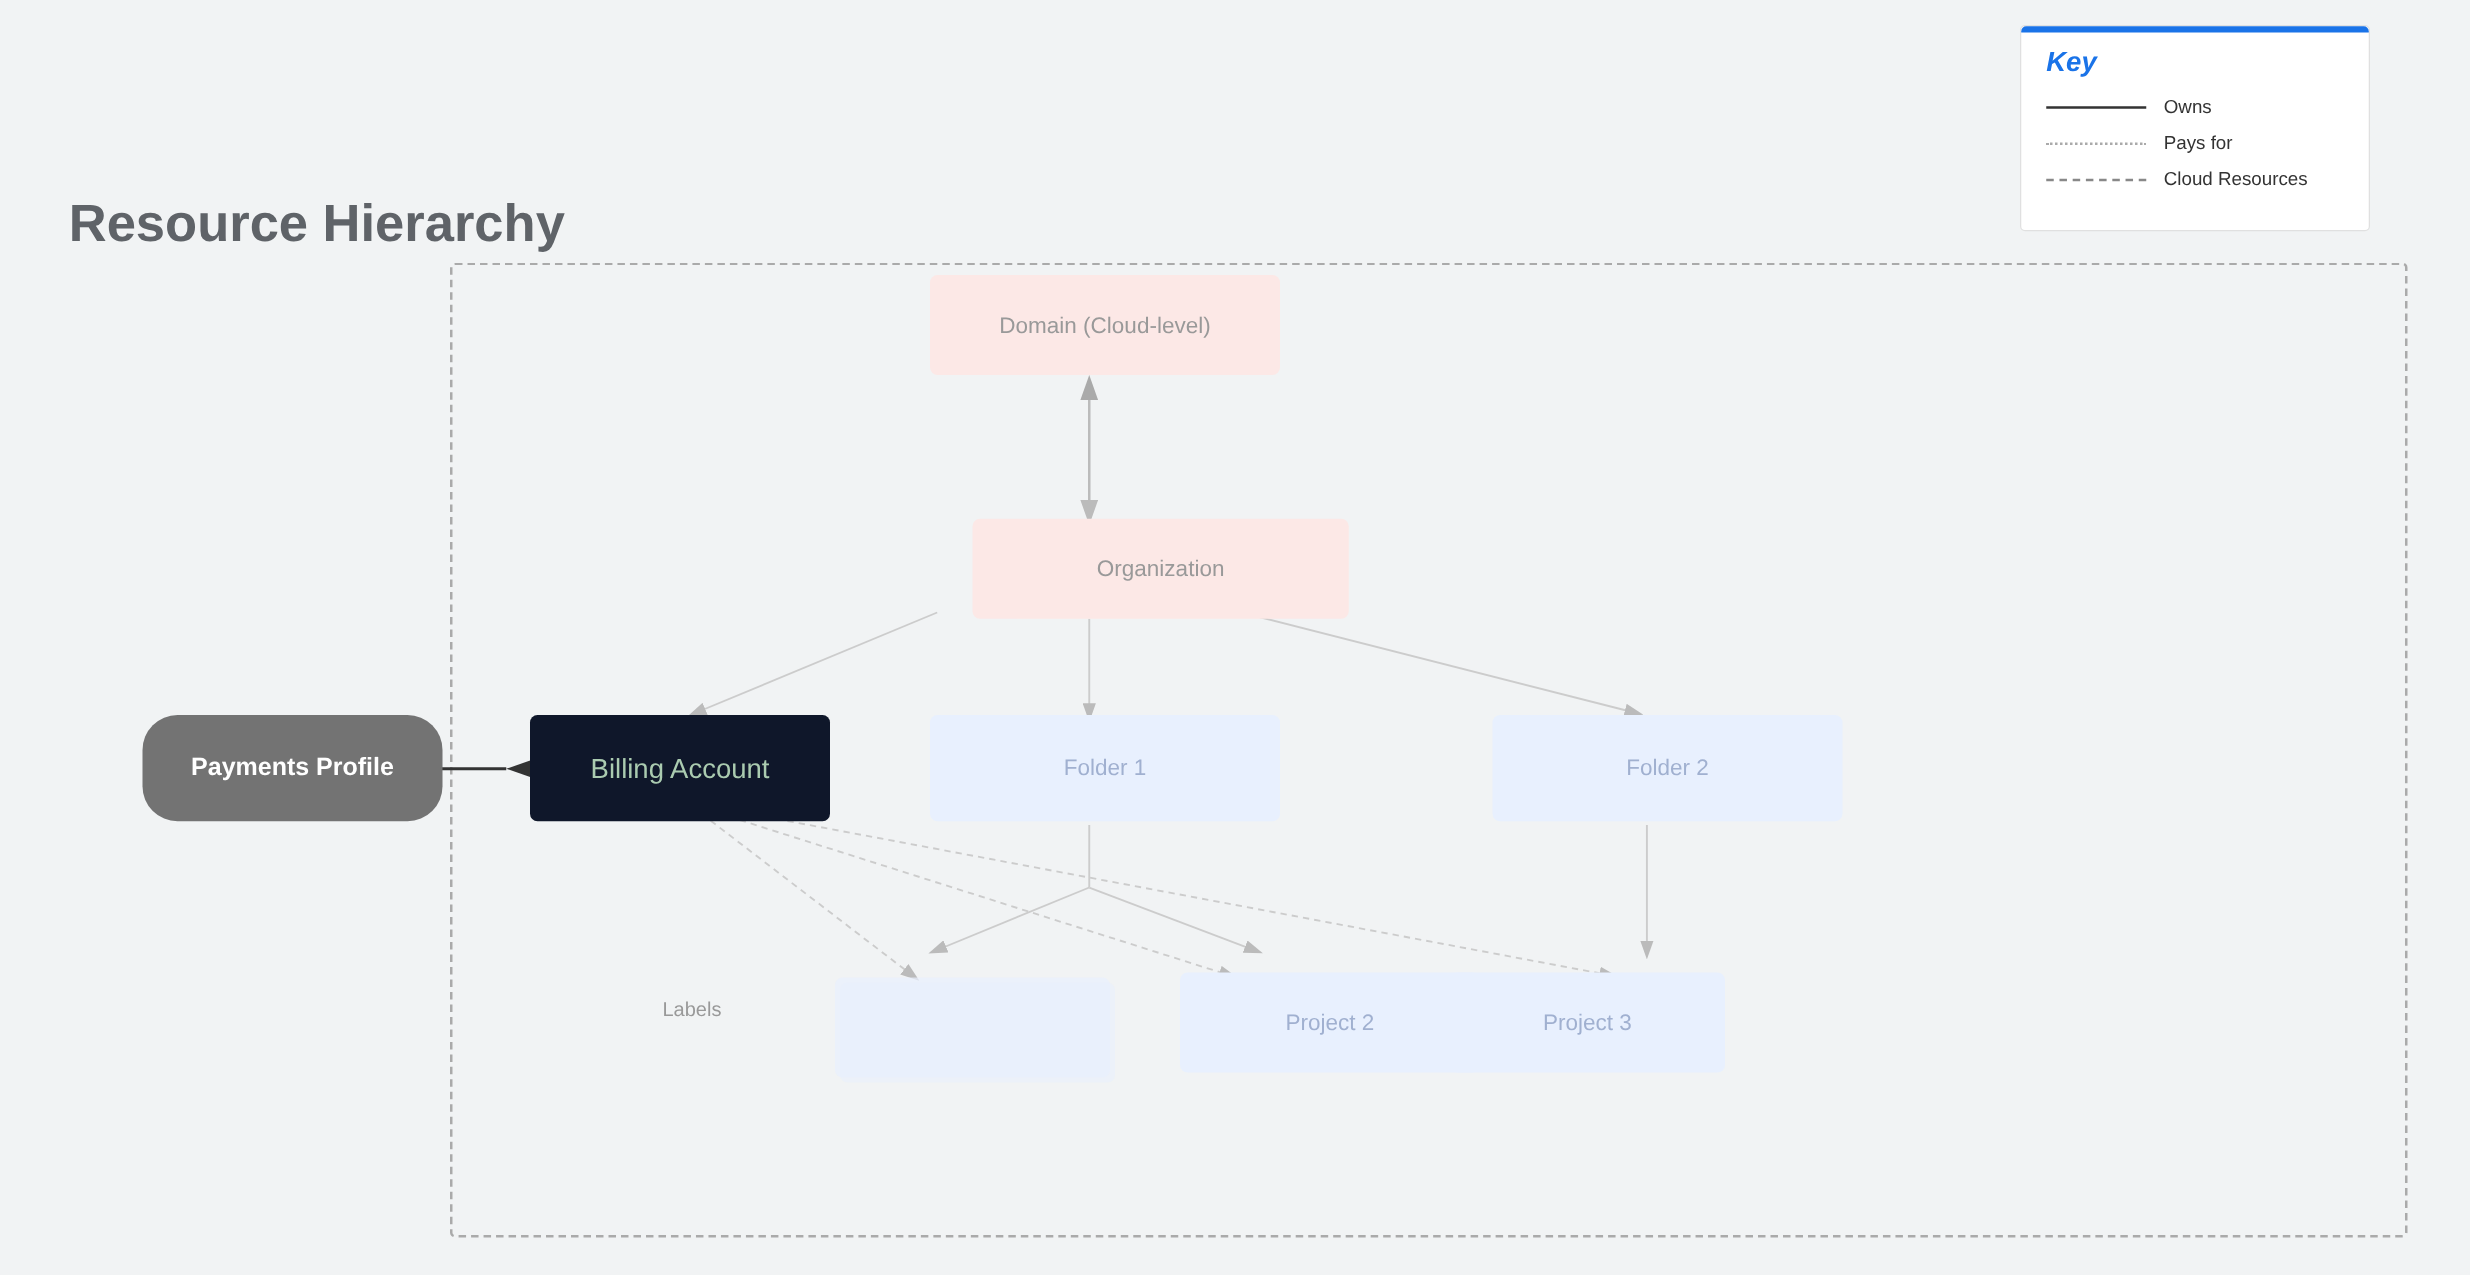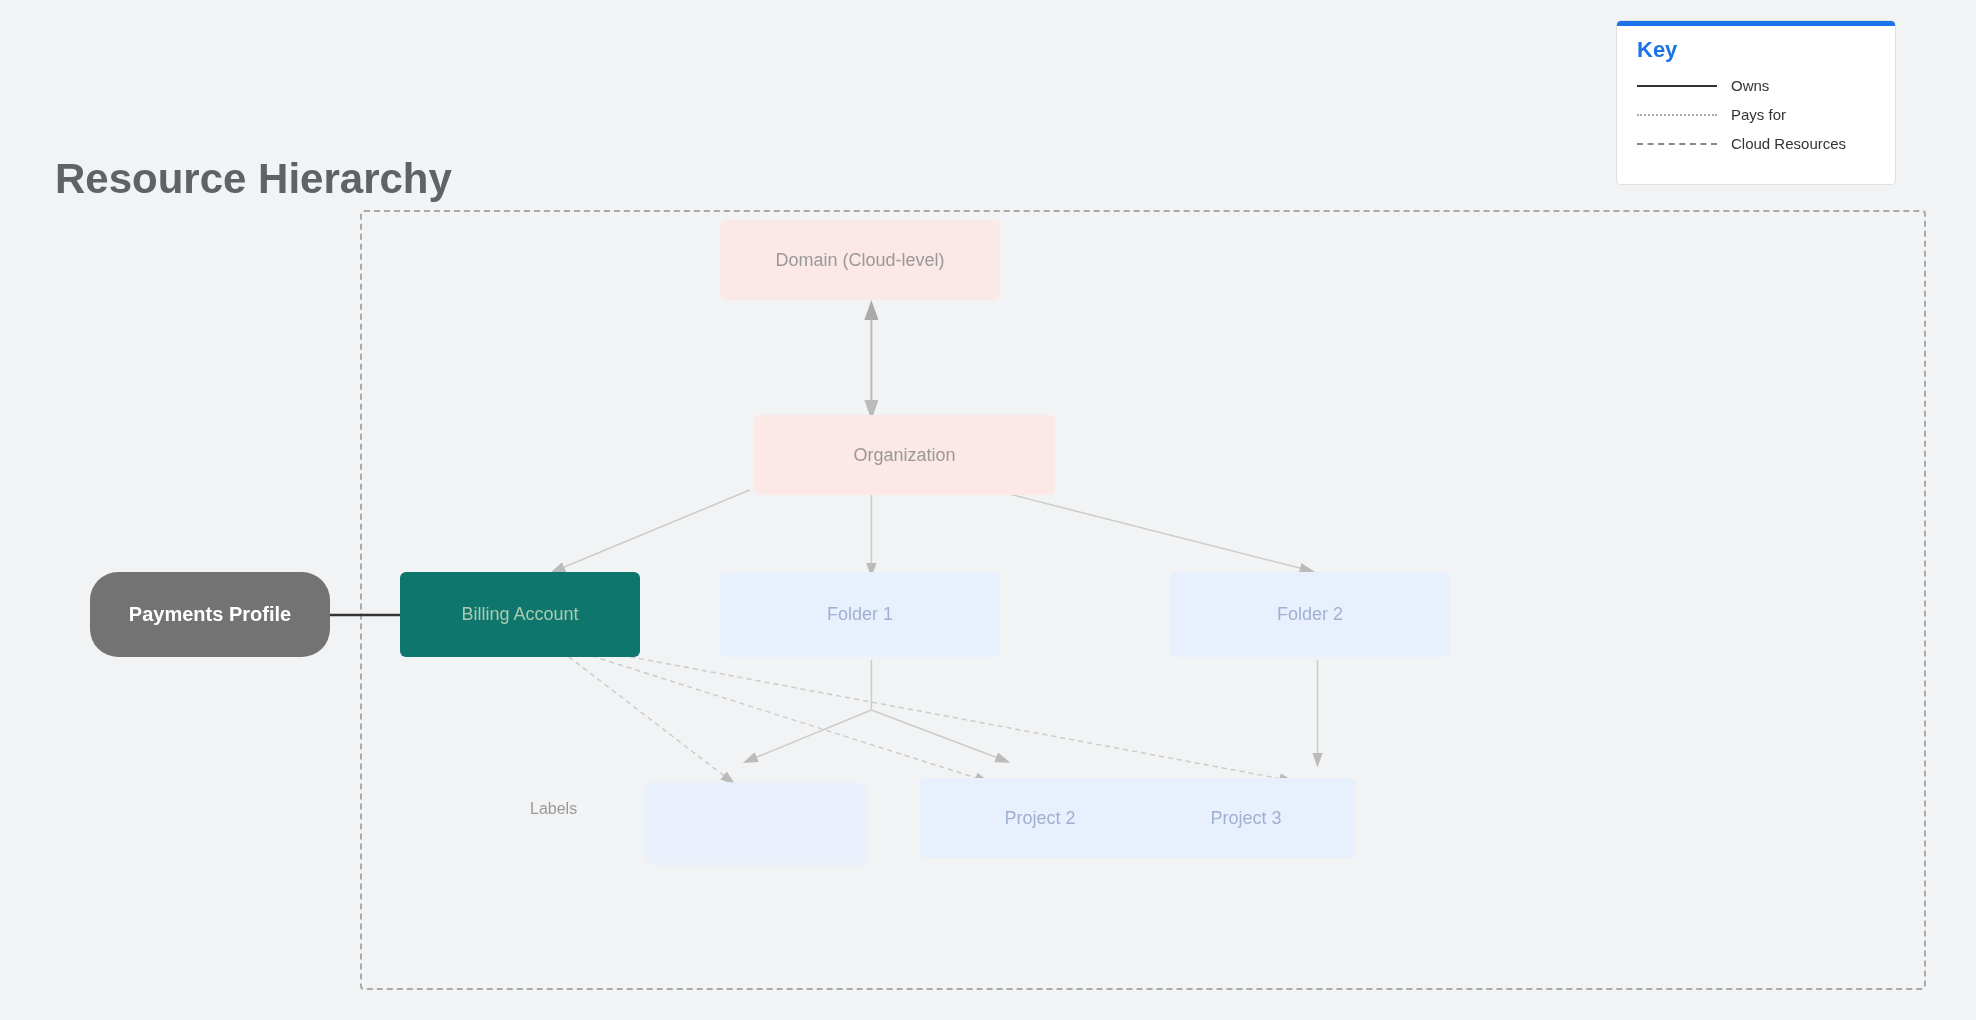--- a/index.html
+++ b/index.html
@@ -30,20 +30,21 @@
       background: white;
       border: 1px solid #e0e0e0;
       border-radius: 4px;
       padding: 16px 20px 20px 20px;
     }
     .legend-title {
       font-size: 22px;
       font-weight: 700;
       color: #1a73e8;
       margin-bottom: 14px;
+      font-style: italic;
     }
     .legend-top-bar {
       position: absolute;
       top: 0;
       left: 0;
       right: 0;
       height: 5px;
       background: #1a73e8;
       border-radius: 4px 4px 0 0;
     }
@@ -95,38 +96,39 @@
 
     
     .node {
       position: absolute;
       border-radius: 6px;
       display: flex;
       align-items: center;
       justify-content: center;
       font-size: 18px;
       text-align: center;
+      margin-left: 24px;
     }
 
     .node-pink {
       background: #fce8e6;
       color: #999;
       font-size: 18px;
     }
 
     .node-blue {
       background: #e8f0fe;
       color: #a0b0d0;
       font-size: 18px;
     }
 
     .node-green {
-      background: #0f766e;
+      background: #0f172a;
       color: #aacbb0;
-      font-size: 18px;
+      font-size: 22px;
       justify-content: center;
     }
 
     .node-yellow {
       background: #737373;
       color: white;
       font-weight: 700;
       font-size: 20px;
       border-radius: 28px;
     }

